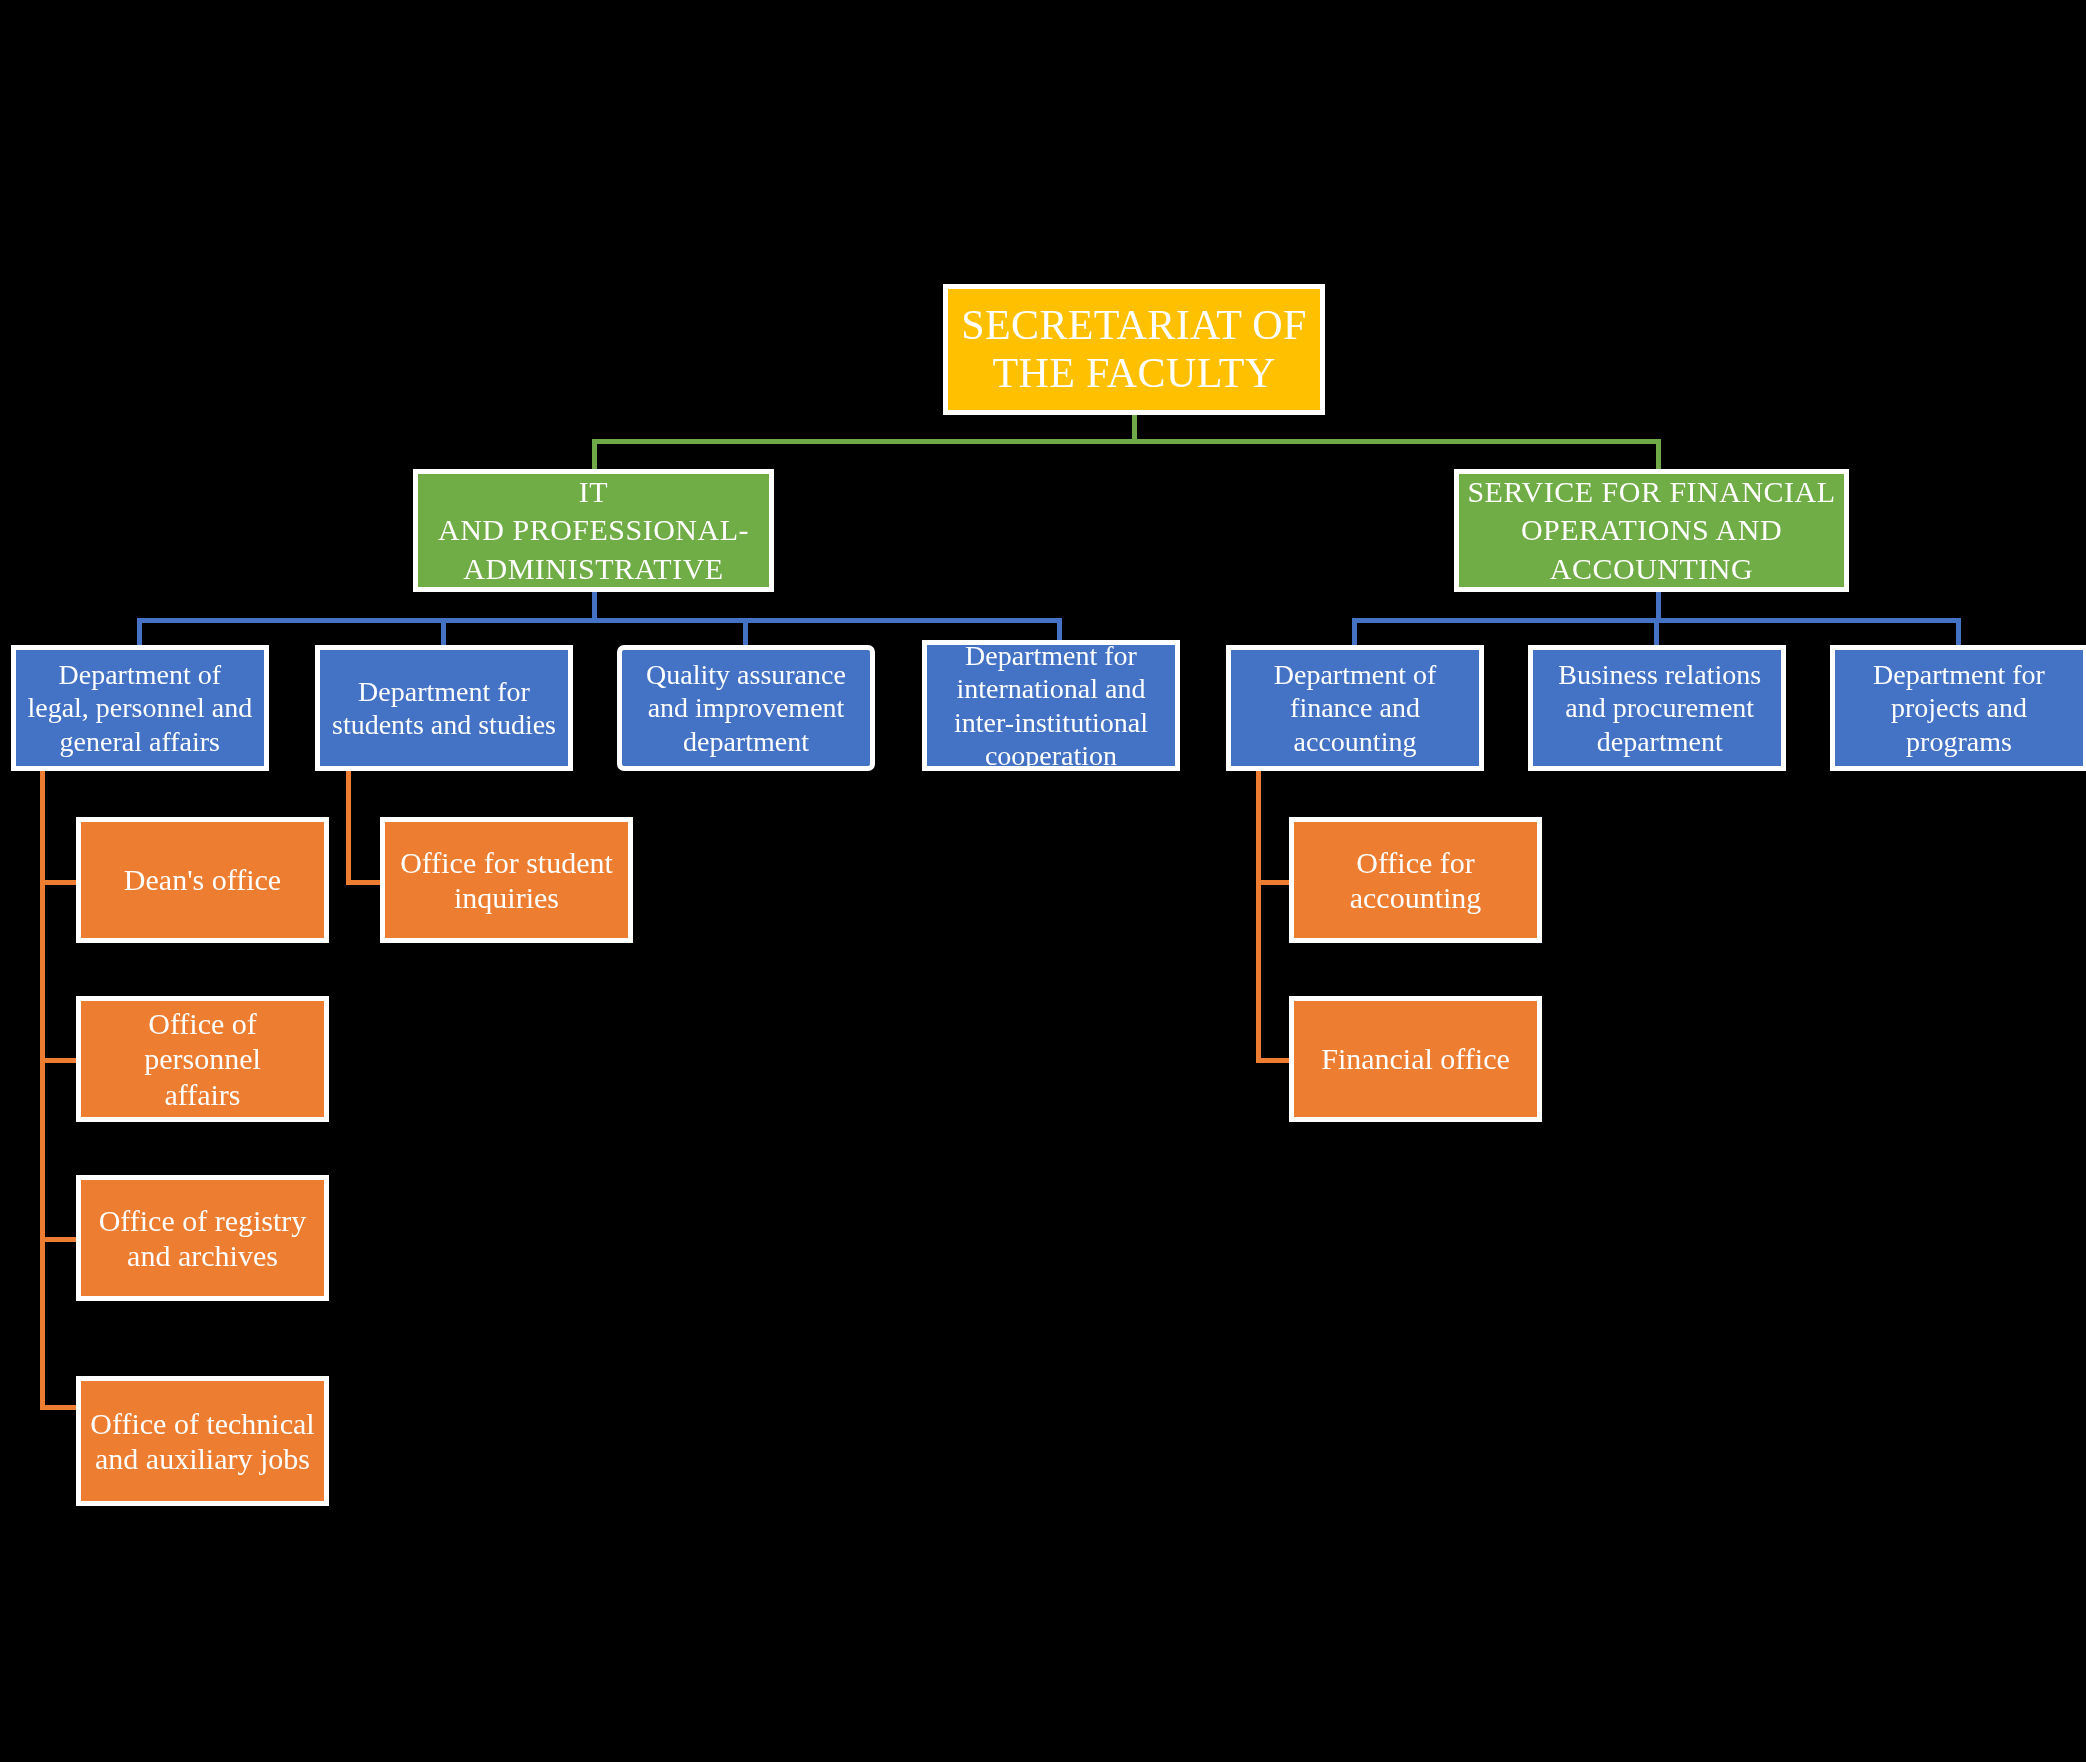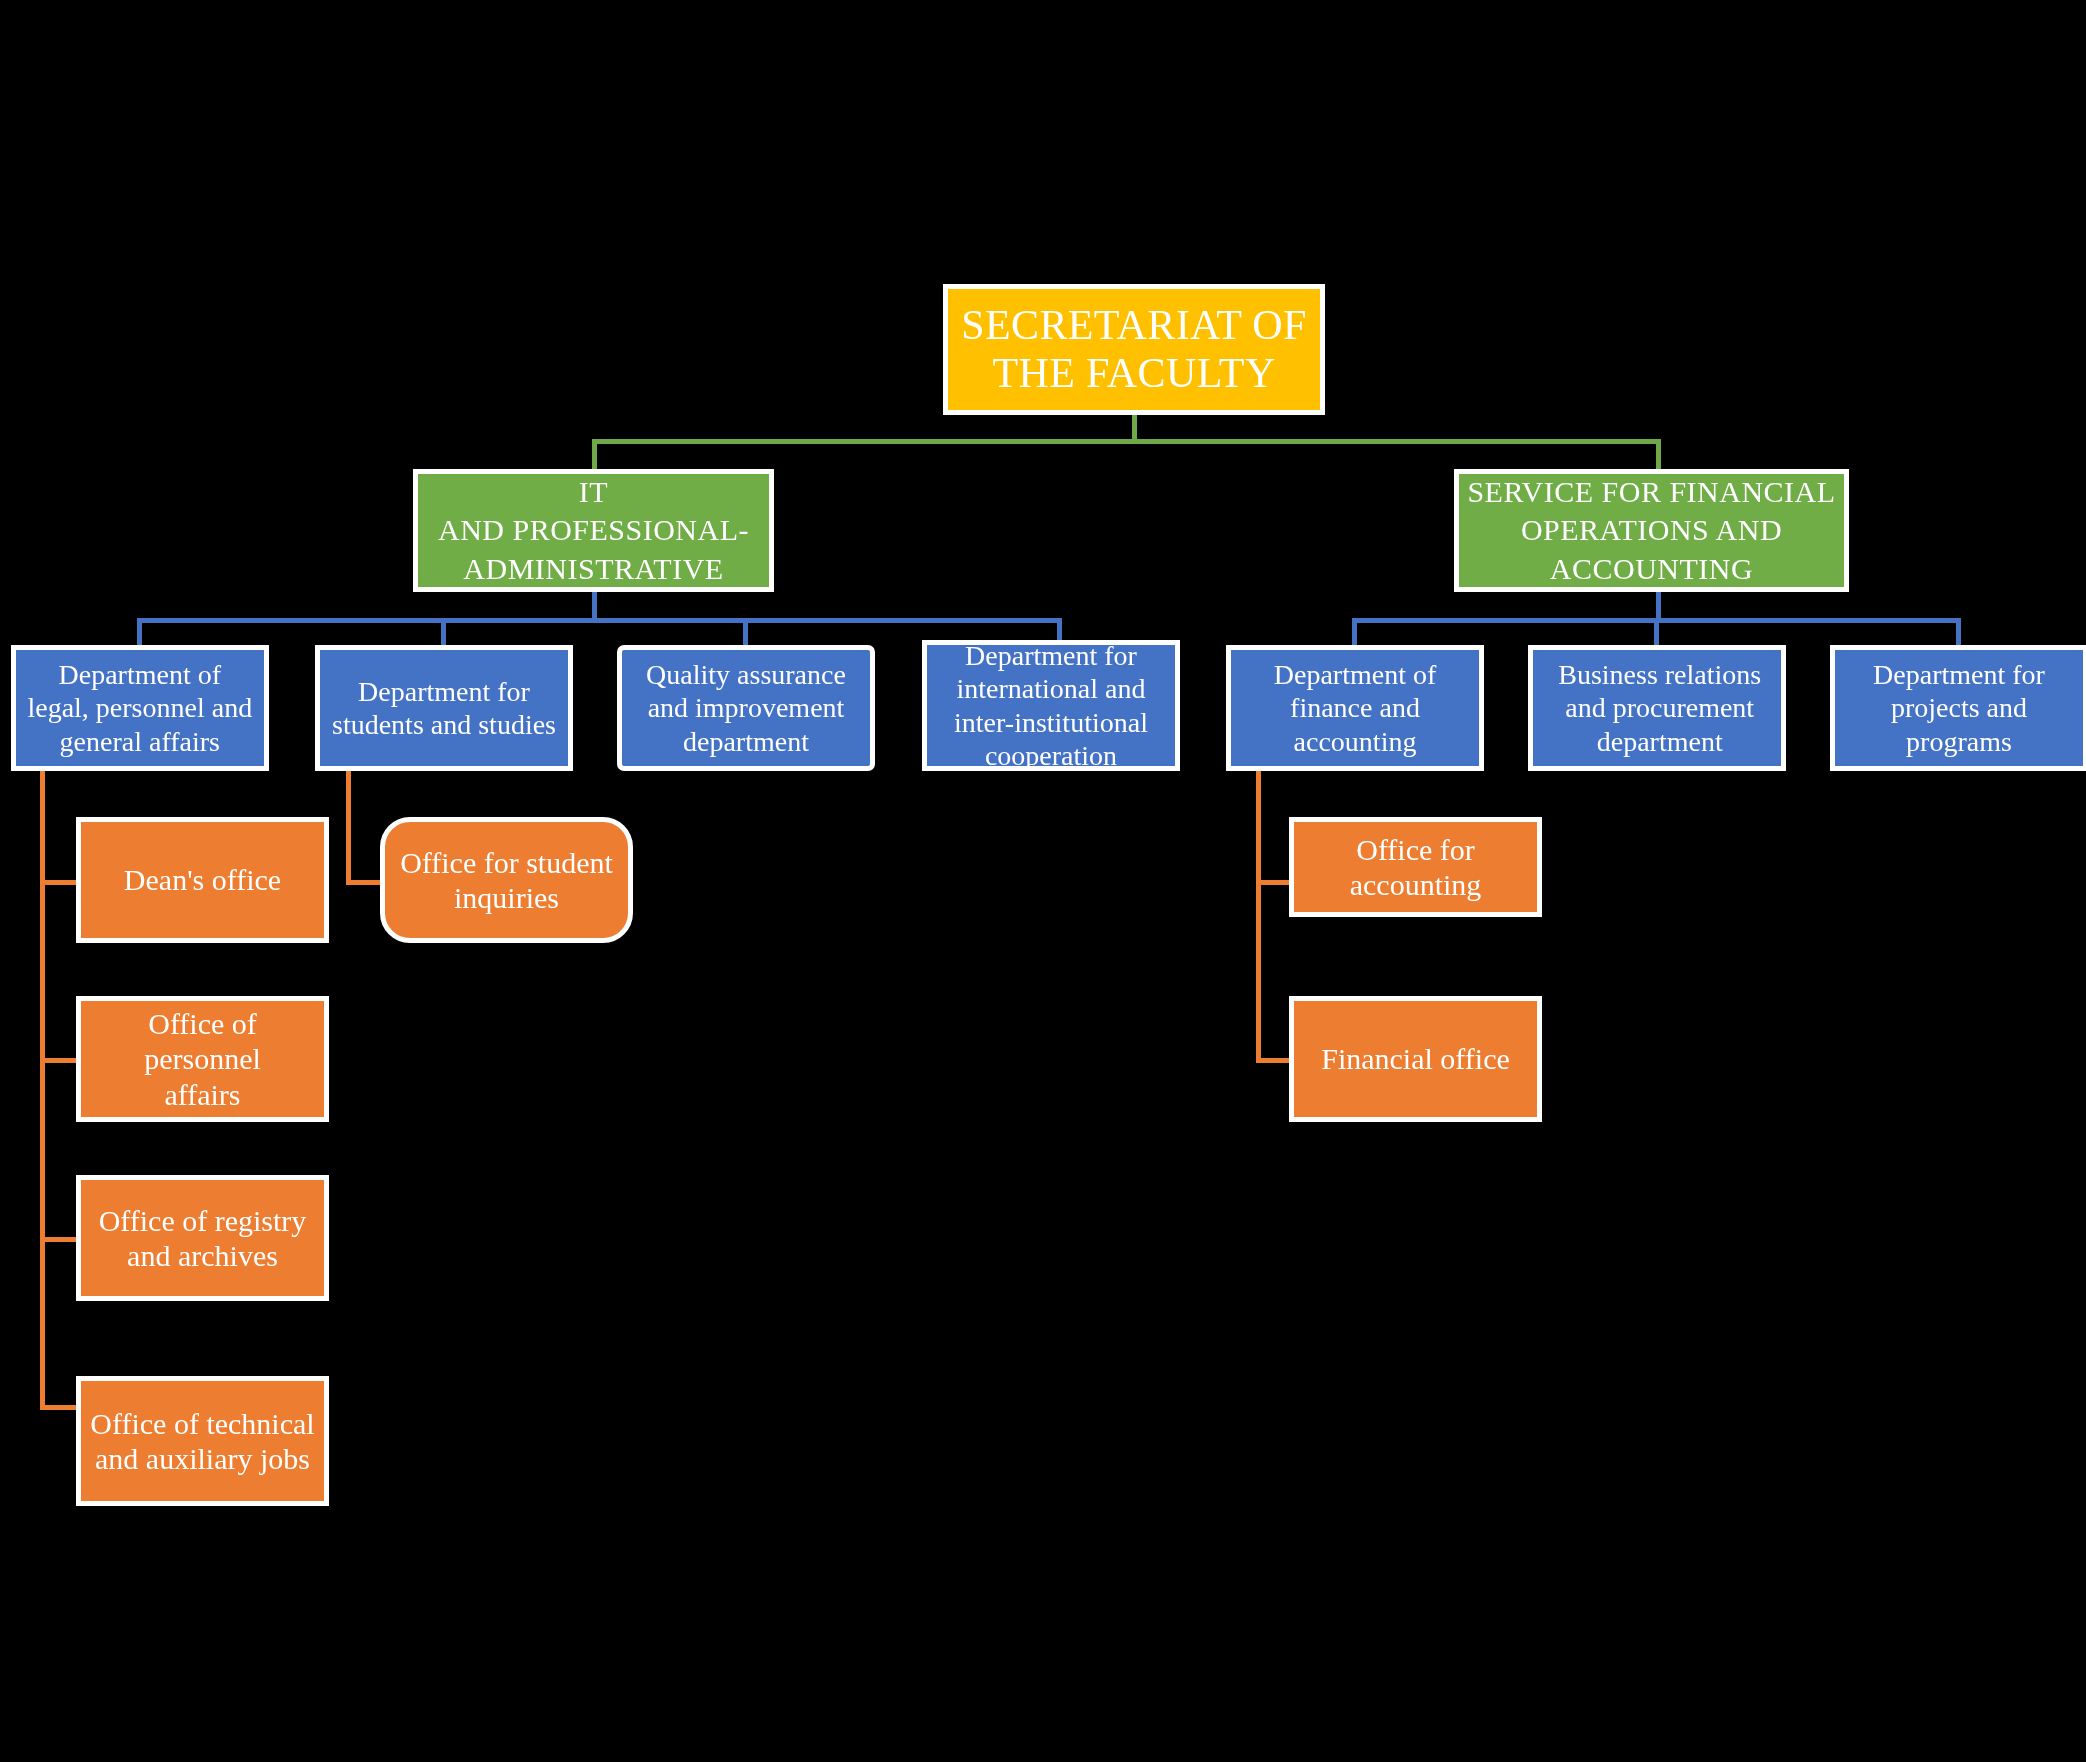--- a/index.html
+++ b/index.html
@@ -201,28 +201,28 @@
     </span>
   </div>
 
   <div class="node node-office" style="left:76px; top:1354px; width:253px; height:130px;margin-top:22px;">
     <span class="label">
       <span>Office of technical</span><br>
       <span>and auxiliary jobs</span>
     </span>
   </div>
 
-  <div class="node node-office" style="left:380px; top:817px; width:253px; height:126px;border-radius:30px;">
+  <div class="node node-office" style="left:380px; top:817px; width:253px; height:126px;">
     <span class="label">
       <span>Office for student</span><br>
       <span>inquiries</span>
     </span>
   </div>
 
-  <div class="node node-office" style="left:1289px; top:817px; width:253px; height:100px;">
+  <div class="node node-office" style="left:1289px; top:817px; width:253px; height:126px;">
     <span class="label">
       <span>Office for</span><br>
       <span>accounting</span>
     </span>
   </div>
 
   <div class="node node-office" style="left:1289px; top:996px; width:253px; height:126px;">
     <span class="label">
       <span>Financial office</span>
     </span>

